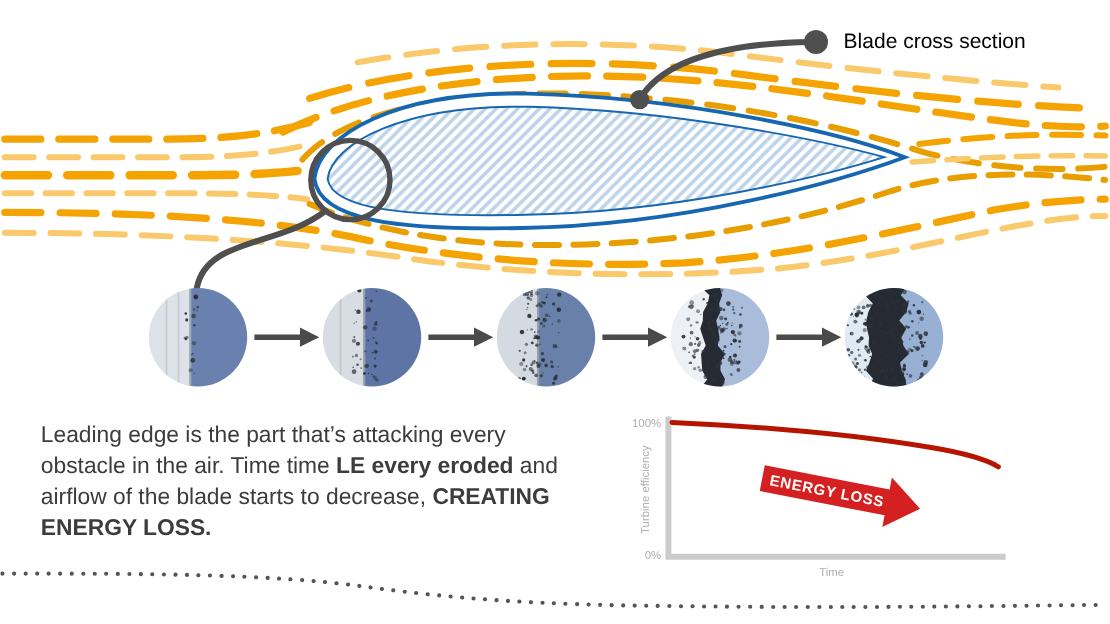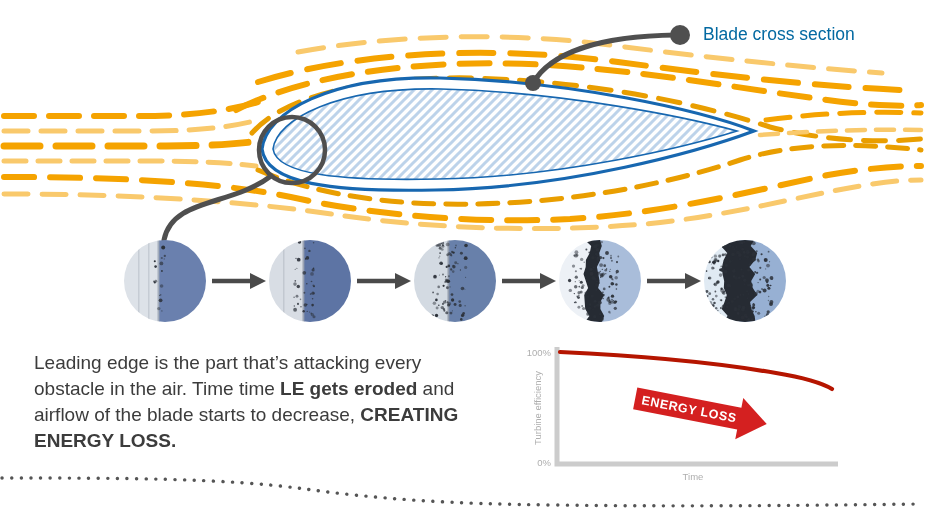--- a/index.html
+++ b/index.html
@@ -1,19 +1,19 @@
 <!DOCTYPE html>
 <html><head>
 <meta charset="utf-8">
 <style>
   html,body{margin:0;padding:0;background:#fff;}
   .canvas{position:relative;width:925px;height:520px;background:#ffffff;overflow:hidden;
           font-family:"Liberation Sans",sans-serif;}
   .canvas svg{position:absolute;left:0;top:0;}
-  .callout-label{position:absolute;left:703px;top:24px;font-size:17.5px;color:#0369a1;}
+  .callout-label{position:absolute;left:703px;top:24px;font-size:17.5px;color:#000000;}
   .description{position:absolute;left:34px;top:350px;width:455px;font-size:19px;line-height:26px;color:#3c3c3c;}
   .description .bold{font-weight:bold;}
   .axlab{fill:#aeaeae;font-size:9.5px;font-family:"Liberation Sans",sans-serif;}
   .arrow-label{fill:#ffffff;font-size:12.5px;font-weight:bold;letter-spacing:0.6px;
                font-family:"Liberation Sans",sans-serif;}
 </style>
 </head>
 <body>
 
 <div class="canvas">
@@ -612,16 +612,16 @@
       <text class="arrow-label" x="-11" y="4.5" text-anchor="middle">ENERGY LOSS</text>
     </g>
   </g>
 
   <path d="M 2 478 C 120 478 225 478 305 489 C 378 499 450 504 555 505 C 700 507 830 505 922 504" fill="none" stroke="#555555" stroke-width="3.4" stroke-linecap="round" stroke-dasharray="0.1 9.5"></path>
 </svg>
 
 <div class="callout-label">Blade cross section</div>
 
 <div class="description">
-  <span>Leading edge is the part that’s attacking every obstacle in the air. Time time </span><span class="bold">LE gets eroded</span><span> and airflow of the blade starts to decrease, </span><span class="bold">CREATING ENERGY LOSS.</span>
+  <span>Leading edge is the part that’s attacking every obstacle in the air. Time time </span><span class="bold">LE every eroded</span><span> and airflow of the blade starts to decrease, </span><span class="bold">CREATING ENERGY LOSS.</span>
 </div>
 
 </div>
 
 </body></html>

